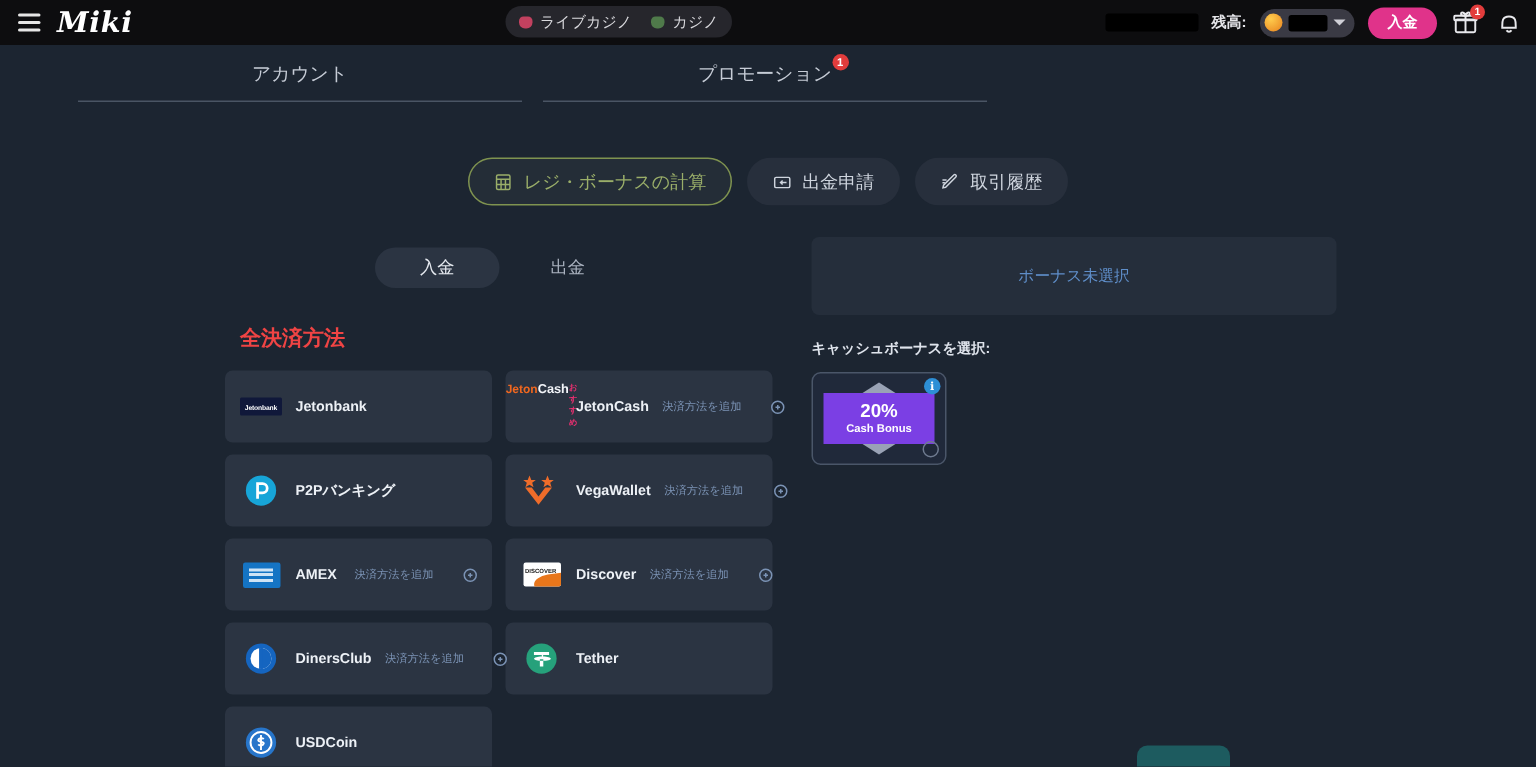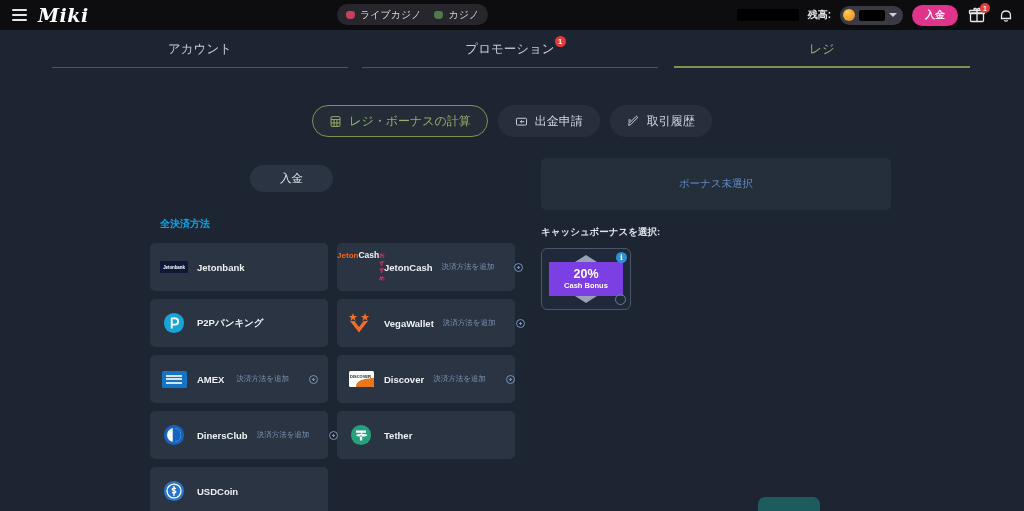--- a/index.html
+++ b/index.html
@@ -100,21 +100,21 @@
 
   
   .left-col { position: absolute; left: 150px; top: 165px; width: 385px; }
   .dw-toggle { display: flex; align-items: center; gap: 4px; margin-left: 100px; }
   .dw {
     font-size: 11.5px; color: #aab2bf; padding: 6px 30px; border-radius: 14px; cursor: pointer;
   }
   .dw.active { background: #2b3442; color: #e6eaf0; }
   .section-title {
     margin-top: 25px; margin-left: 10px;
-    font-size: 10px; color: #0ea5e9; font-weight: 700;
+    font-size: 14px; color: #ef4444; font-weight: 700;
   }
   .pm-grid {
     margin-top: 12px; display: grid; grid-template-columns: 178px 178px;
     gap: 8px 9px;
   }
   .pm-card {
     height: 48px; background: #2b3442; border-radius: 5px;
     display: flex; align-items: center; padding: 0 10px; gap: 9px; cursor: pointer;
   }
   .pm-logo { width: 28px; height: 22px; flex: 0 0 28px; display: flex; align-items: center; justify-content: center; }
@@ -251,24 +251,20 @@
 
   <div class="tabs">
     <div class="tab" id="tab0">
       <span class="tab-label">アカウント</span>
       <span class="rule"></span>
     </div>
     <div class="tab" id="tab1">
       <span class="tab-label">プロモーション
         <span class="tab-badge">1</span>
       </span>
-      <span class="rule"></span>
-    </div>
-    <div class="tab active" id="tab2">
-      <span class="tab-label">レジ</span>
       <span class="rule"></span>
     </div>
   </div>
 
   <div class="seg-row">
     <div class="seg active">
       <span>
         <svg width="13" height="13" viewBox="0 0 16 16" fill="none" stroke="#9aae69" stroke-width="1.2">
           <rect x="2.5" y="2" width="11" height="12" rx="1.2"></rect>
           <line x1="2.5" y1="5.6" x2="13.5" y2="5.6"></line>
@@ -296,20 +292,21 @@
           <line x1="1.6" y1="8.4" x2="3.6" y2="8.4"></line>
         </svg>
       </span>
       <span>取引履歴</span>
     </div>
   </div>
 
   <div class="left-col">
     <div class="dw-toggle">
       <div class="dw active">入金</div>
+      <div class="dw">出金</div>
     </div>
 
     <div class="section-title">全決済方法</div>
 
     <div class="pm-grid">
 
       <div class="pm-card">
         <span class="pm-logo">
           <span class="logo-jetonbank">Jetonbank</span>
         </span>

